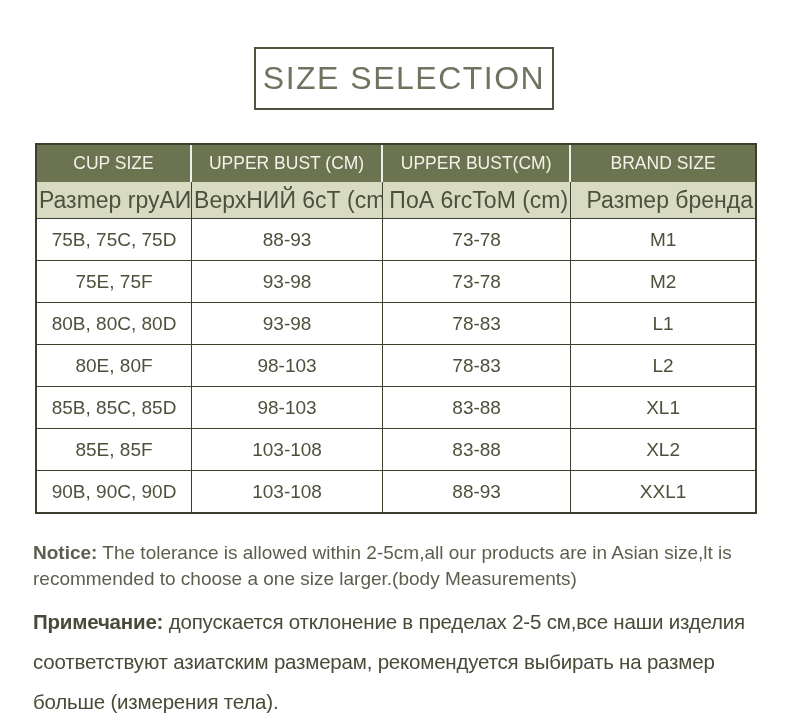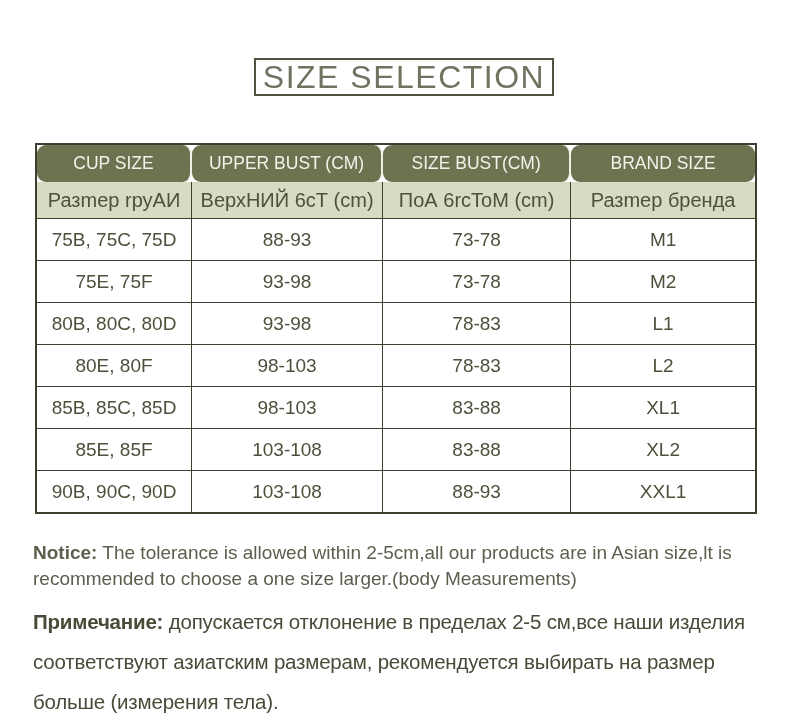--- a/index.html
+++ b/index.html
@@ -12,23 +12,23 @@
     position: relative;
     width: 790px;
     height: 720px;
     background: #ffffff;
     overflow: hidden;
   }
   
   .title-box {
     position: absolute;
     left: 254px;
-    top: 58px;
+    top: 47px;
     width: 300px;
-    height: 38px;
+    height: 63px;
     border: 2px solid var(--title-border, #4f5442);
     box-sizing: border-box;
     display: flex;
     align-items: center;
     justify-content: center;
   }
   .title-text {
     font-size: 32px;
     font-weight: 300;
     letter-spacing: 1.5px;
@@ -65,30 +65,30 @@
     padding: 0 2px;
     overflow: hidden;
     white-space: nowrap;
   }
   tr.head-en td {
     background: var(--header-bg, #6b7350);
     color: var(--header-text, #f2f3e9);
     height: 37px;
     font-size: 17.5px;
     border-right: 2px solid #eff0e6;
-    border-radius: 9px;
   }
   tr.head-en td:last-child { border-right: none; }
   tr.head-ru td {
     background: var(--header-light-bg, #d8dbc2);
     color: var(--cell-text, #4c513b);
     height: 36px;
-    font-size: 20px;
+    font-size: 23px;
     border-right: 1px solid var(--table-border, #3c402f);
     border-bottom: 1px solid var(--table-border, #3c402f);
+    text-align: right;
   }
   tr.head-ru td:last-child { border-right: none; }
   tbody.size-rows td {
     height: 41px;
     font-size: 19px;
     color: var(--cell-text, #4c513b);
     background: #ffffff;
     border-right: 1px solid var(--table-border, #3c402f);
     border-bottom: 1px solid var(--table-border, #3c402f);
   }
@@ -133,21 +133,21 @@
     <colgroup>
       <col class="c1">
         <col class="c2">
         <col class="c3">
         <col class="c4">
     </colgroup>
     <thead>
       <tr class="head-en">
         <td>CUP SIZE</td>
         <td>UPPER BUST (CM)</td>
-        <td>SIZE BUST(CM)</td>
+        <td>UPPER BUST(CM)</td>
         <td>BRAND SIZE</td>
       </tr>
       <tr class="head-ru">
         <td>Разmер rруАИ</td>
         <td>ВерхНИЙ 6сТ (cm)</td>
         <td>ПоА 6rcToM (cm)</td>
         <td>Разmер бренда</td>
       </tr>
     </thead>
     <tbody class="size-rows">

